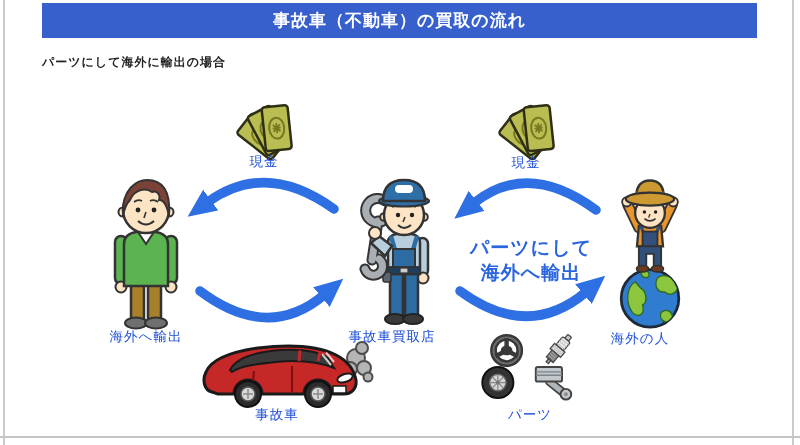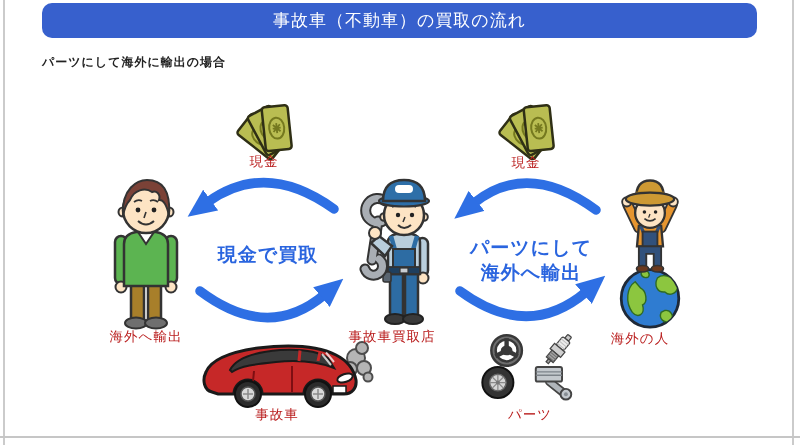--- a/index.html
+++ b/index.html
@@ -6,28 +6,28 @@
   #stage{
     position:relative;width:800px;height:445px;background:#ffffff;
     font-family:"Liberation Sans","DejaVu Sans",sans-serif;overflow:hidden;
   }
   .abs{position:absolute;}
   .frame-v{position:absolute;top:0;width:2px;height:445px;background:#cbcbcb;}
   .frame-b{position:absolute;left:0;top:436px;width:800px;height:2px;background:#c6c6c6;}
   .banner{
     position:absolute;left:42px;top:3px;width:715px;height:35px;
     background:#3760cd;color:#fff;display:flex;align-items:center;justify-content:center;
-    font-size:17px;font-weight:normal;letter-spacing:1px;border-radius:10px;
+    font-size:17px;font-weight:bold;letter-spacing:1px;border-radius:0;
   }
   .subtitle{
     position:absolute;left:42px;top:54px;font-size:12px;font-weight:bold;color:#222;
     letter-spacing:1px;
   }
   .lbl{
-    position:absolute;transform:translateX(-50%);font-size:13.5px;color:#b91c1c;
+    position:absolute;transform:translateX(-50%);font-size:13.5px;color:#1d4ed8;
     white-space:nowrap;letter-spacing:1px;
   }
   .flowtext{
     position:absolute;transform:translateX(-50%);font-size:19px;font-weight:bold;
     color:#2a65df;white-space:nowrap;text-align:center;line-height:25px;letter-spacing:1px;
   }
   svg{overflow:visible;display:block;}
 </style>
 </head>
 <body>
@@ -268,19 +268,18 @@
   </svg>
 
   <div class="lbl" style="left:264px;top:153px">現金</div>
   <div class="lbl" style="left:526px;top:154px">現金</div>
   <div class="lbl" style="left:146px;top:328px">海外へ輸出</div>
   <div class="lbl" style="left:392px;top:328px">事故車買取店</div>
   <div class="lbl" style="left:640px;top:330px">海外の人</div>
   <div class="lbl" style="left:277px;top:406px">事故車</div>
   <div class="lbl" style="left:530px;top:406px">パーツ</div>
 
-  <div class="flowtext" style="left:268px;top:242px">現金で買取</div>
   <div class="flowtext" style="left:531px;top:235px">
     <div>パーツにして</div>
     <div>海外へ輸出</div>
   </div>
 
 </div>
 
 </body></html>

